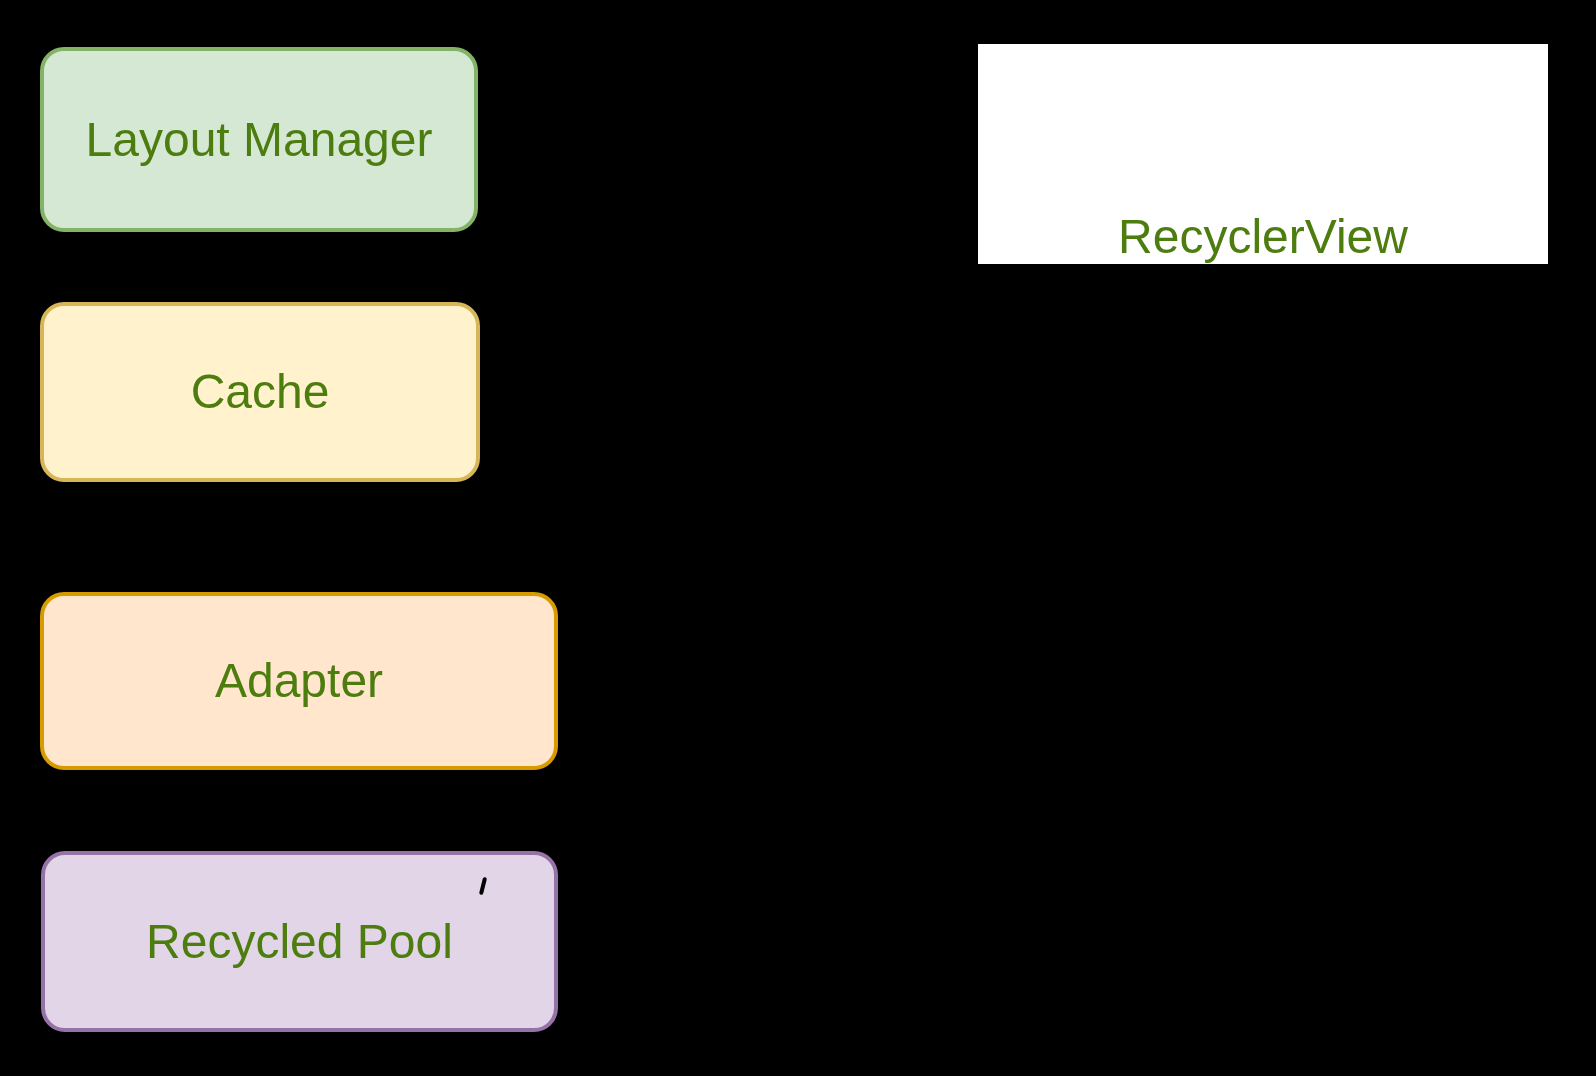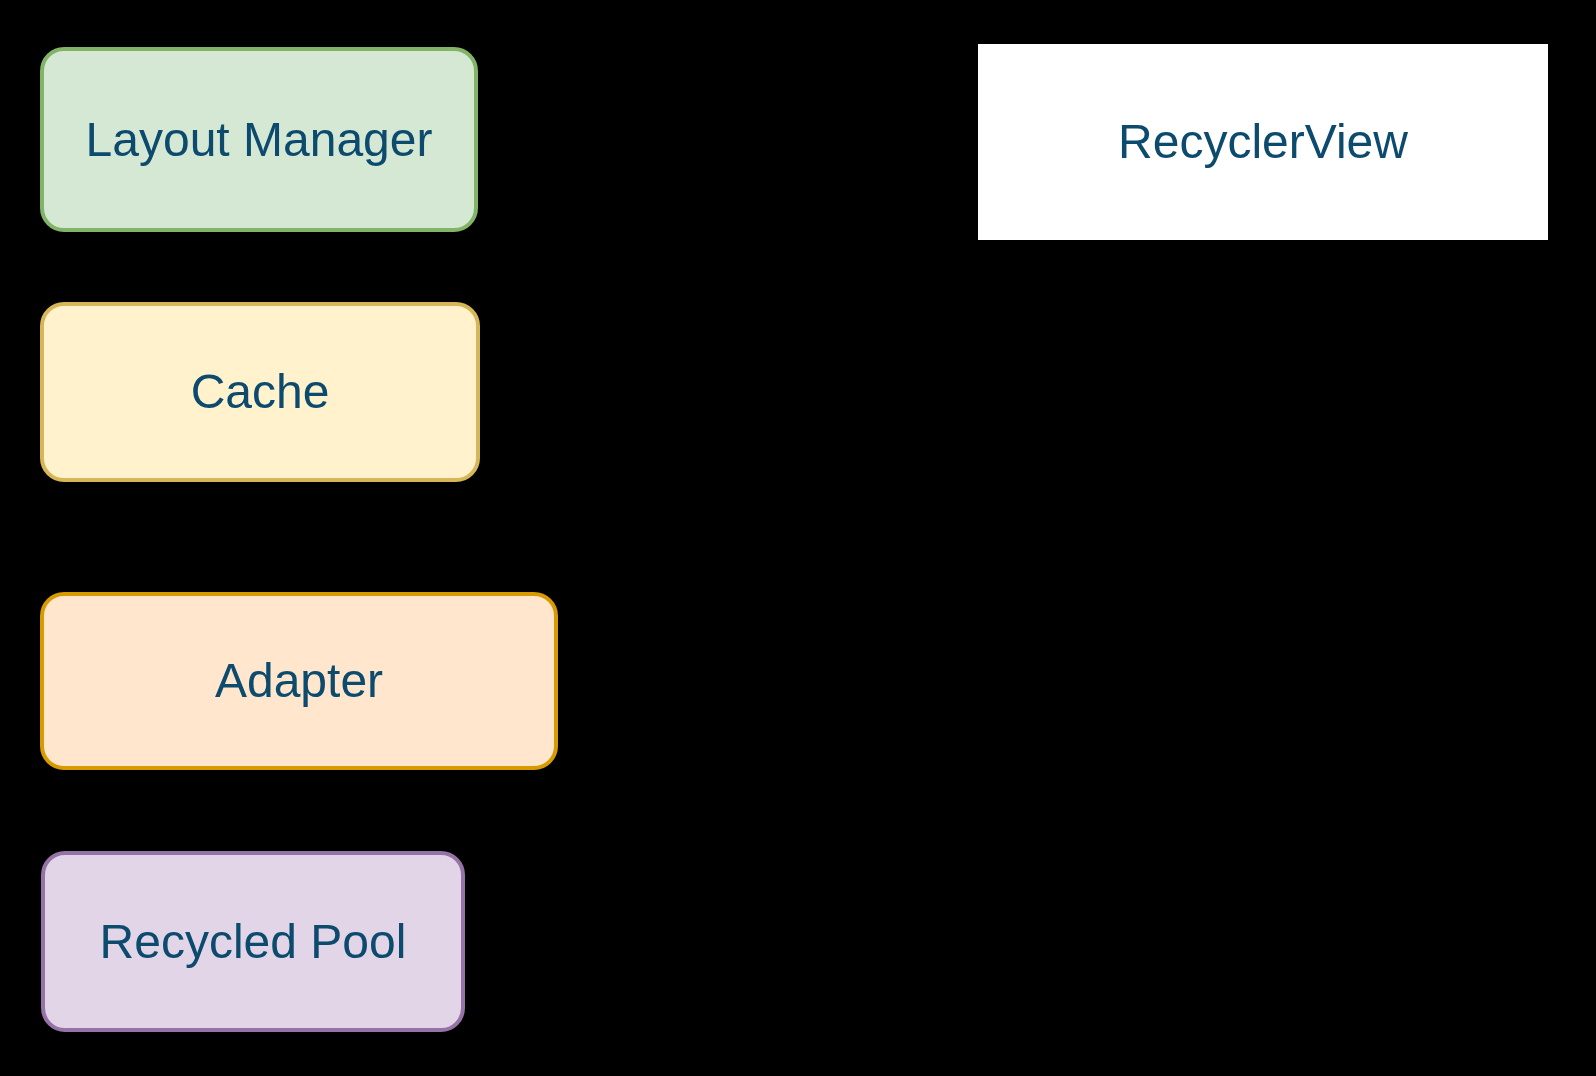--- a/index.html
+++ b/index.html
@@ -22,21 +22,21 @@
     align-items: center;
     justify-content: center;
     text-align: center;
   }
   .node.rounded {
     border-radius: 24px;
   }
   .node-label {
     font-size: 48px;
     line-height: 1.15;
-    color: #0c4a6e;
+    color: #4d7c0f;
     white-space: nowrap;
   }
   .artifact {
     position: absolute;
     border-radius: 2px;
   }
 </style>
 </head>
 <body>
 
@@ -47,23 +47,23 @@
   </div>
 
   <div class="node rounded" style="left: 40px; top: 302px; width: 440px; height: 180px; background: rgb(255, 242, 204); border: 4px solid rgb(214, 182, 86);">
     <span class="node-label">Cache</span>
   </div>
 
   <div class="node rounded" style="left: 40px; top: 592px; width: 518px; height: 178px; background: rgb(255, 230, 204); border: 4px solid rgb(215, 155, 0);">
     <span class="node-label">Adapter</span>
   </div>
 
-  <div class="node rounded" style="left: 41px; top: 851px; width: 424px; height: 181px; background: rgb(225, 213, 231); border: 4px solid rgb(150, 115, 166);">
+  <div class="node rounded" style="left: 41px; top: 851px; width: 517px; height: 181px; background: rgb(225, 213, 231); border: 4px solid rgb(150, 115, 166);">
     <span class="node-label">Recycled Pool</span>
   </div>
 
-  <div class="node" style="left: 978px; top: 44px; width: 570px; height: 196px; background: rgb(255, 255, 255);">
+  <div class="node" style="left: 978px; top: 44px; width: 570px; height: 220px; background: rgb(255, 255, 255); align-items: flex-end;">
     <span class="node-label">RecyclerView</span>
   </div>
 
   <div class="artifact" style="left: 481px; top: 877px; width: 4px; height: 18px; background: rgb(0, 0, 0); transform: rotate(14deg);"></div>
 
 </div>
 
 </body></html>

